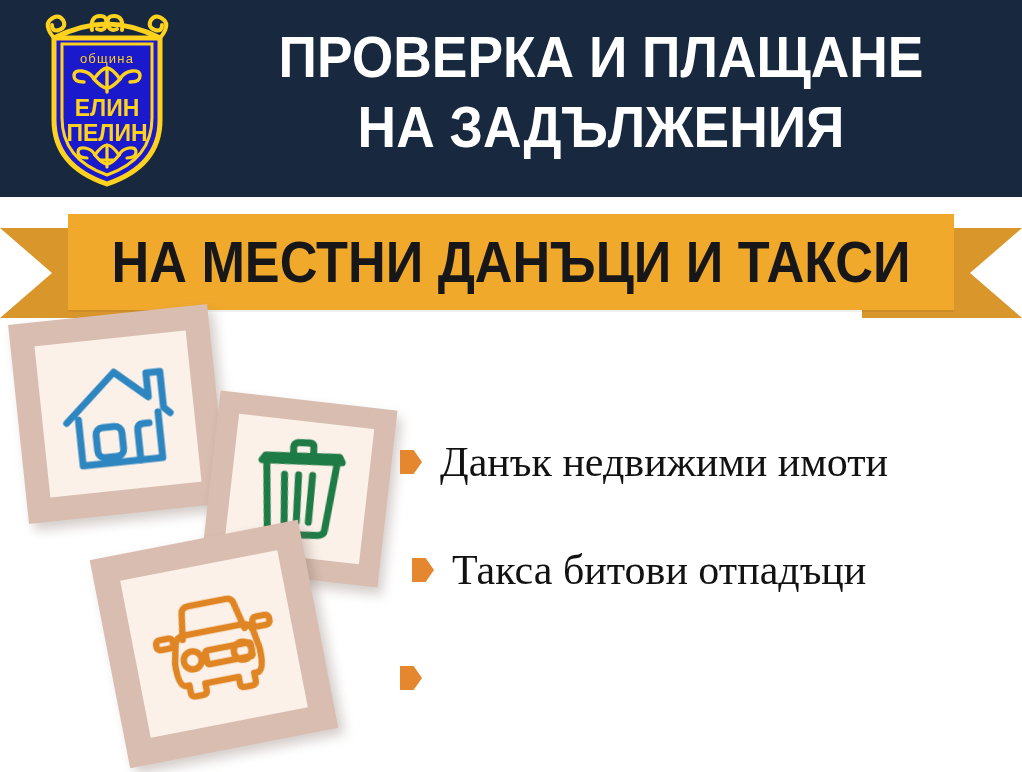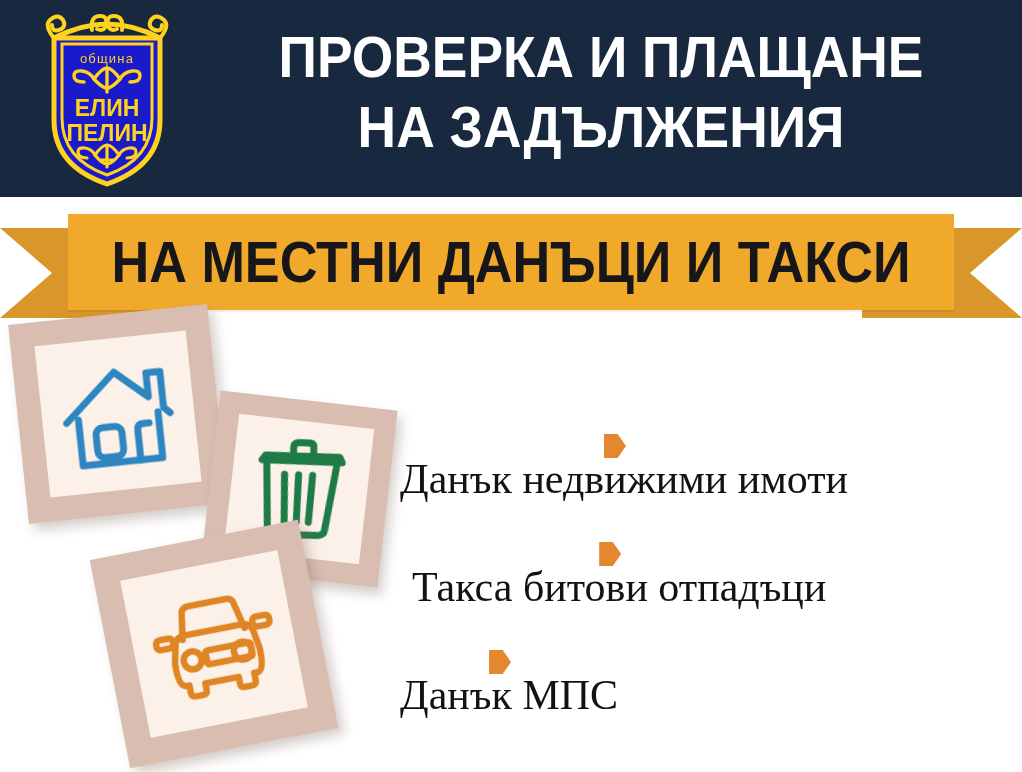--- a/index.html
+++ b/index.html
@@ -104,21 +104,20 @@
 
   
   .bullets{
     position:absolute;left:400px;top:420px;
     width:620px;height:300px;
   }
   .bullet-row{
     position:absolute;left:0;
     display:flex;align-items:center;
     height:56px;
-    flex-direction:column;
   }
   .bullet-row.r1{top:14px;}
   .bullet-row.r2{top:122px;padding-left:12px;}
   .bullet-row.r3{top:230px;}
 
   .bullet-mark{
     width:22px;height:24px;
     flex:0 0 auto;
     background:#e4872e;
     clip-path:polygon(0 0,62% 0,100% 50%,62% 100%,0 100%);
@@ -362,17 +361,16 @@
     <div class="bullet-row r1">
       <span class="bullet-mark"></span>
       <span class="bullet-label">Данък недвижими имоти</span>
     </div>
     <div class="bullet-row r2">
       <span class="bullet-mark"></span>
       <span class="bullet-label">Такса битови отпадъци</span>
     </div>
     <div class="bullet-row r3">
       <span class="bullet-mark"></span>
-      <span class="bullet-label">Данък МПС</span>
     </div>
   </div>
 
 </div>
 
 </body></html>

